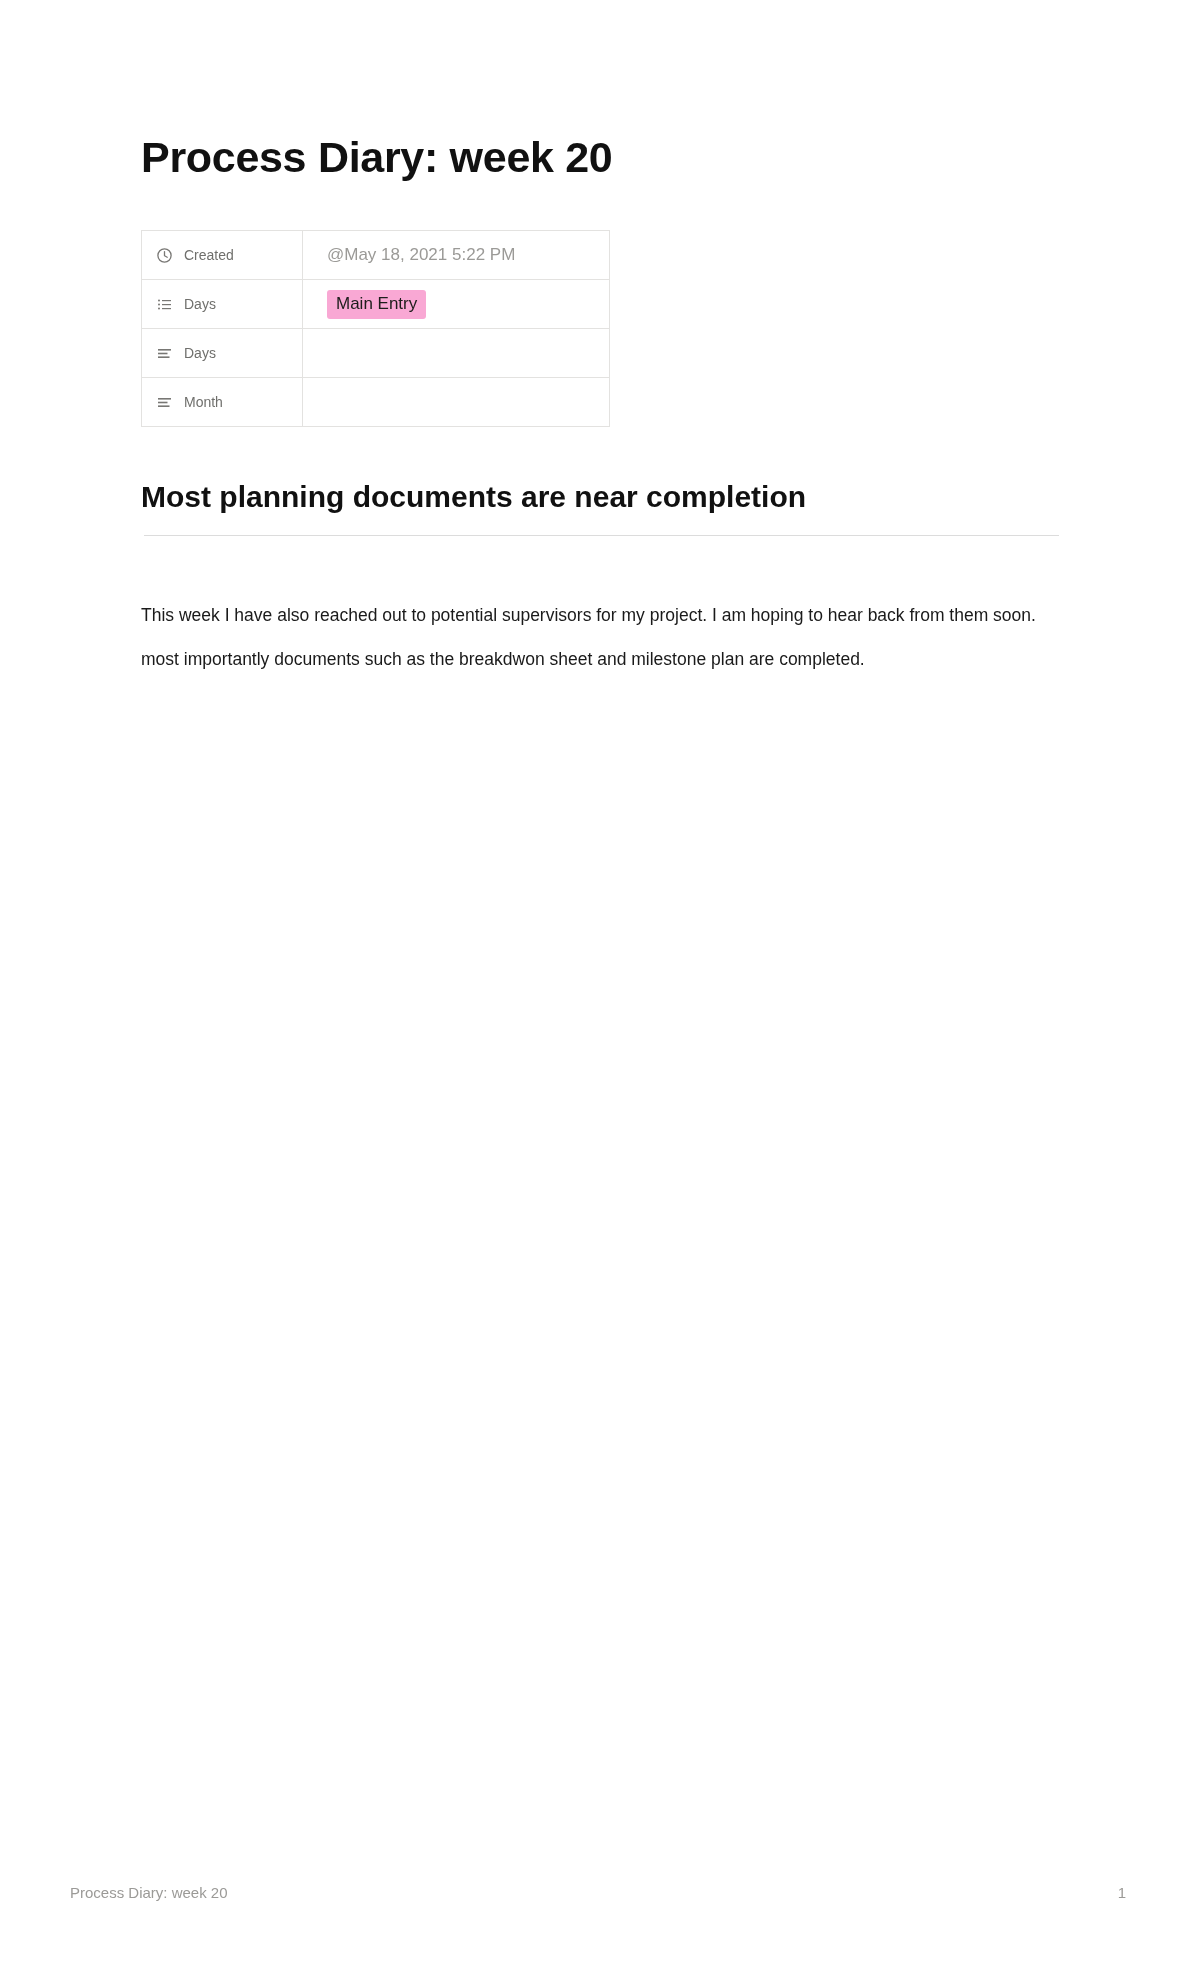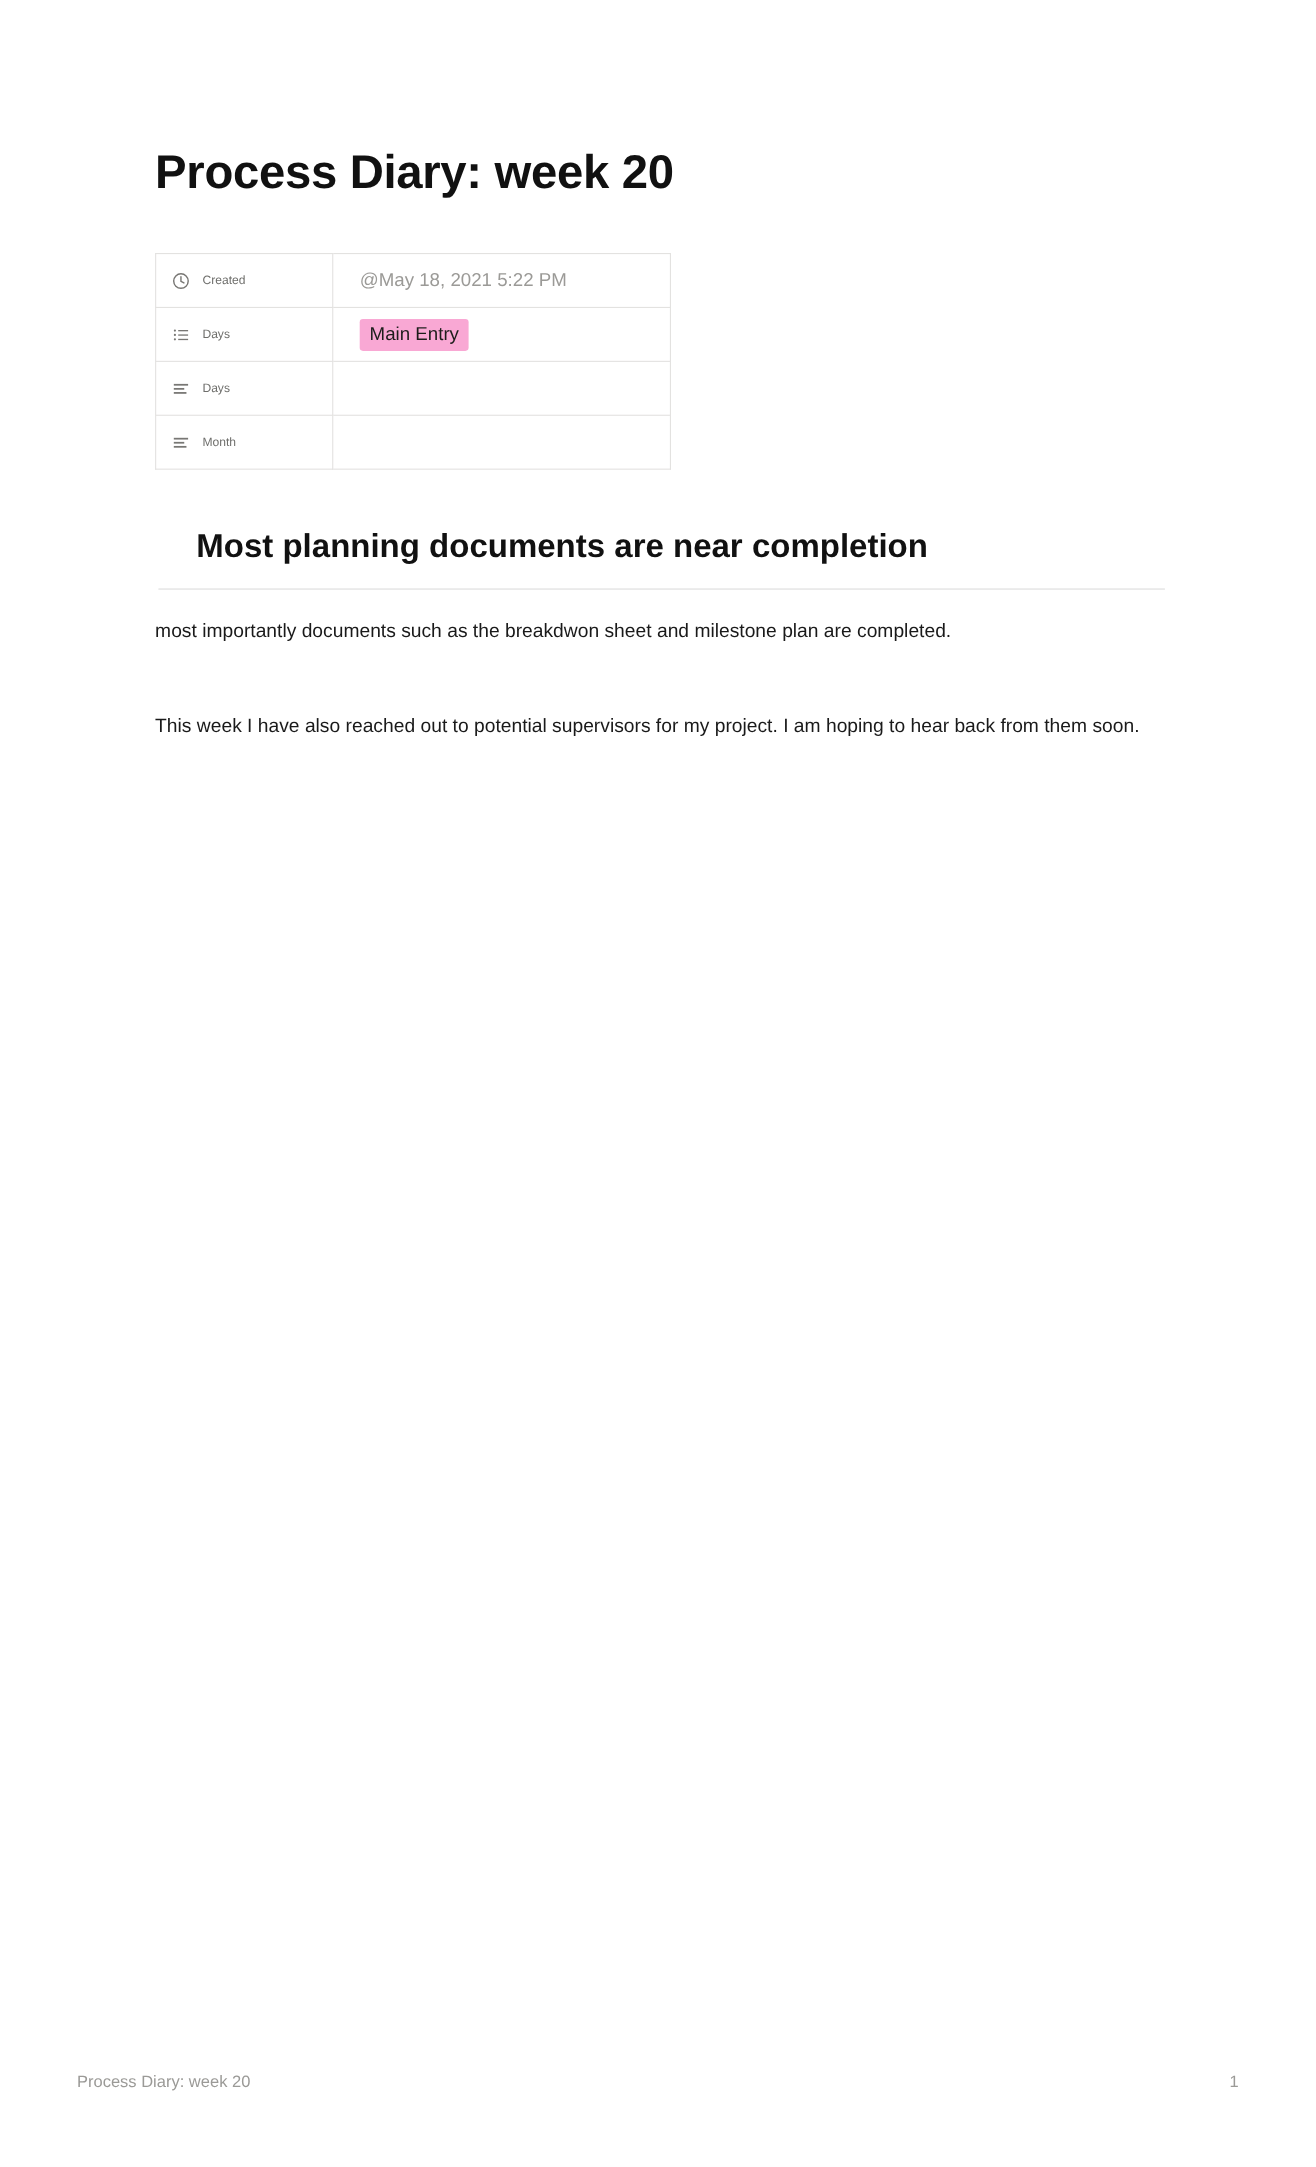--- a/index.html
+++ b/index.html
@@ -61,21 +61,21 @@
     width: 282px;
     padding-left: 24px;
     color: #9b9a97;
   }
   .label-inner {
     display: flex;
     align-items: center;
     gap: 11px;
   }
   .label-text {
-    font-size: 11px;
+    font-size: 14px;
     color: #6f6f6c;
     white-space: nowrap;
   }
   .icon {
     width: 17px;
     height: 17px;
     flex: 0 0 17px;
     display: inline-block;
     position: relative;
   }
@@ -96,21 +96,20 @@
 
   
   .section-heading {
     margin: 0;
     padding-top: 50px;
     font-size: 30px;
     font-weight: bold;
     line-height: 1.36;
     color: #111111;
     width: 740px;
-    text-align: center;
   }
   .hr {
     margin-top: 17px;
     border: none;
     border-top: 1px solid #dcdcdc;
     width: 915px;
   }
   p.body-text {
     margin: 0;
     padding-top: 15px;
@@ -218,21 +217,21 @@
           <td class="value-cell">
             <span class="value-date"></span>
           </td>
         </tr>
       </tbody>
     </table>
 
     <h2 class="section-heading">Most planning documents are near completion</h2>
     <hr class="hr">
 
+    <p class="body-text spaced">This week I have also reached out to potential supervisors for my project. I am hoping to hear back from them soon.</p>
     <p class="body-text">most importantly documents such as the breakdwon sheet and milestone plan are completed.</p>
-    <p class="body-text spaced">This week I have also reached out to potential supervisors for my project. I am hoping to hear back from them soon.</p>
   </div>
 
   <div class="footer">
     <span>Process Diary: week 20</span>
     <span>1</span>
   </div>
 </div>
 
 </body></html>

